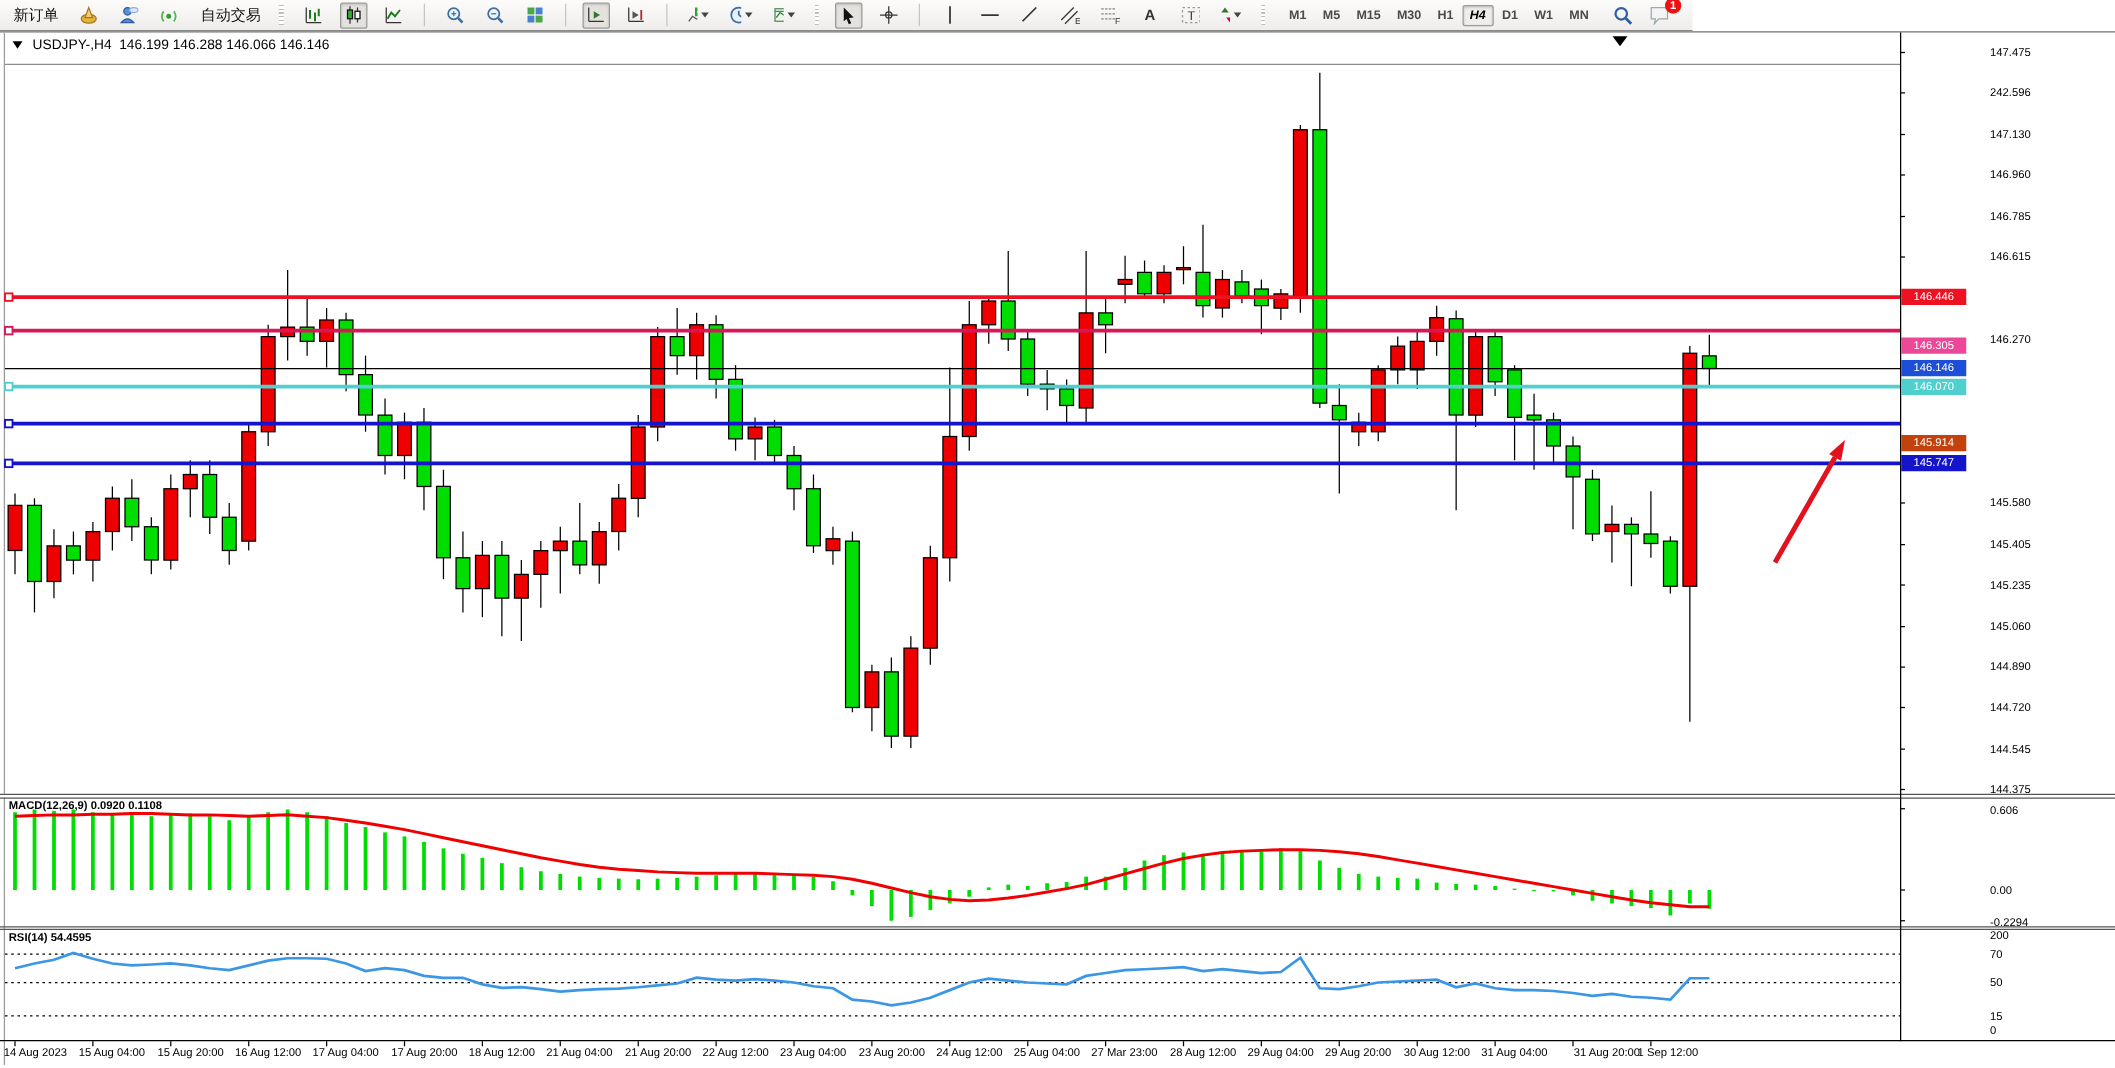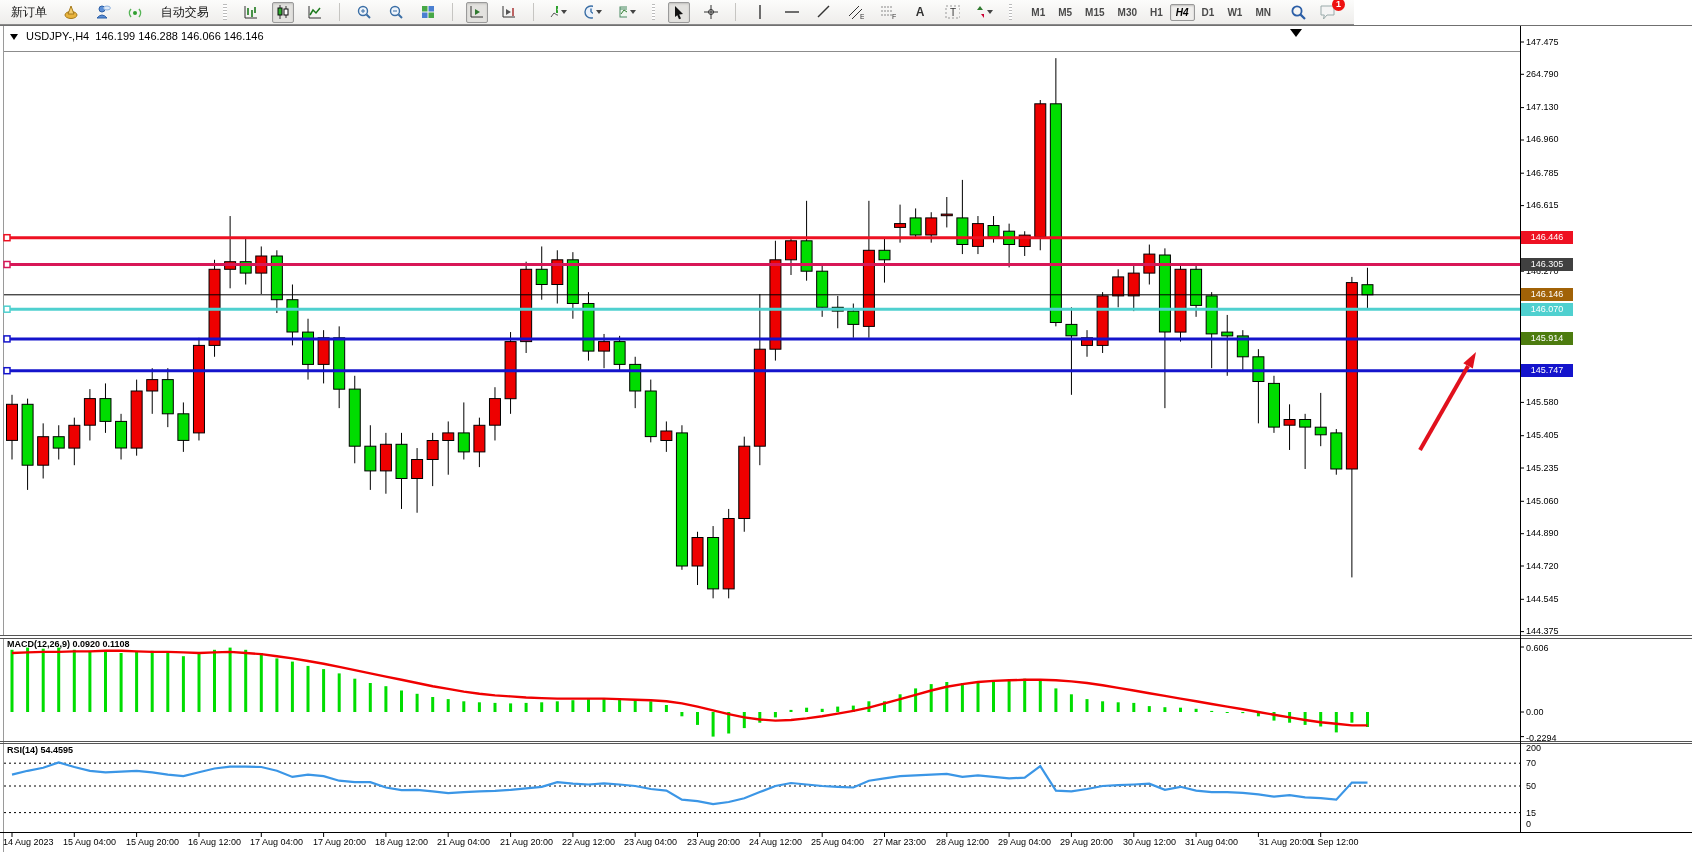--- a/index.html
+++ b/index.html
@@ -27,21 +27,21 @@
     font-weight:bold; border-radius:50%; width:13px; height:13px; line-height:13px; text-align:center; }
   .chatwrap { position:relative; }
   .glyph { font-size:12px; color:#333; font-weight:bold; }
 
   
   .chart-title { position:absolute; left:10px; top:30px; font-size:11px; color:#000; z-index:20; }
   .tri-down { display:inline-block; width:0; height:0; border-left:4px solid transparent;
     border-right:4px solid transparent; border-top:6px solid #000; margin-right:5px; }
   .ind-label { position:absolute; font-size:9px; color:#000; z-index:20;font-weight:bold; }
   svg#chart { position:absolute; left:0; top:0; z-index:5; }
-  .axlabel { position:absolute; left:1526px; width:60px; font-size:9px; color:#000; z-index:10; }
+  .axlabel { position:absolute; left:1592px; width:60px; font-size:9px; color:#000; z-index:10; }
   .chip { position:absolute; left:1521px; width:52px; height:13px; font-size:9px; color:#fff;
     text-align:center; line-height:13px; z-index:12; }
   .tlabel { position:absolute; top:837px; font-size:9px; color:#000; white-space:nowrap; z-index:10;text-align:right; }
   .icon-svg { display:block; }
 </style>
 </head>
 <body>
 
 <div class="screen">
 
@@ -622,39 +622,39 @@
       <line x1="1009.1" y1="833" x2="1009.1" y2="837" stroke="#000"></line>
       <line x1="1071.4" y1="833" x2="1071.4" y2="837" stroke="#000"></line>
       <line x1="1133.8" y1="833" x2="1133.8" y2="837" stroke="#000"></line>
       <line x1="1196.1" y1="833" x2="1196.1" y2="837" stroke="#000"></line>
       <line x1="1258.4" y1="833" x2="1258.4" y2="837" stroke="#000"></line>
       <line x1="1320.7" y1="833" x2="1320.7" y2="837" stroke="#000"></line>
     </svg>
 
   <div id="overlay">
       <div class="axlabel" style="top:37px">147.475</div>
-      <div class="axlabel" style="top:69px">264.790</div>
+      <div class="axlabel" style="top:69px">242.596</div>
       <div class="axlabel" style="top:102px">147.130</div>
       <div class="axlabel" style="top:134px">146.960</div>
       <div class="axlabel" style="top:168px">146.785</div>
       <div class="axlabel" style="top:200px">146.615</div>
       <div class="axlabel" style="top:266px">146.270</div>
       <div class="axlabel" style="top:397px">145.580</div>
       <div class="axlabel" style="top:430px">145.405</div>
       <div class="axlabel" style="top:463px">145.235</div>
       <div class="axlabel" style="top:496px">145.060</div>
       <div class="axlabel" style="top:528px">144.890</div>
       <div class="axlabel" style="top:561px">144.720</div>
       <div class="axlabel" style="top:594px">144.545</div>
       <div class="axlabel" style="top:626px">144.375</div>
       <div class="chip" style="top:231px;background:#ee1122">146.446</div>
-      <div class="chip" style="top:258px;background:#404040">146.305</div>
-      <div class="chip" style="top:288px;background:#a16207">146.146</div>
+      <div class="chip" style="top:270px;background:#ec4899">146.305</div>
+      <div class="chip" style="top:288px;background:#1d4ed8">146.146</div>
       <div class="chip" style="top:303px;background:#4fd0cf">146.070</div>
-      <div class="chip" style="top:332px;background:#4d7c0f">145.914</div>
+      <div class="chip" style="top:348px;background:#c2410c">145.914</div>
       <div class="chip" style="top:364px;background:#1414cc">145.747</div>
       <div class="axlabel" style="top:643px">0.606</div>
       <div class="axlabel" style="top:707px">0.00</div>
       <div class="axlabel" style="top:733px">-0.2294</div>
       <div class="axlabel" style="top:743px">200</div>
       <div class="axlabel" style="top:758px">70</div>
       <div class="axlabel" style="top:781px">50</div>
       <div class="axlabel" style="top:808px">15</div>
       <div class="axlabel" style="top:819px">0</div>
       <div class="tlabel" style="left:3px">14 Aug 2023</div>

